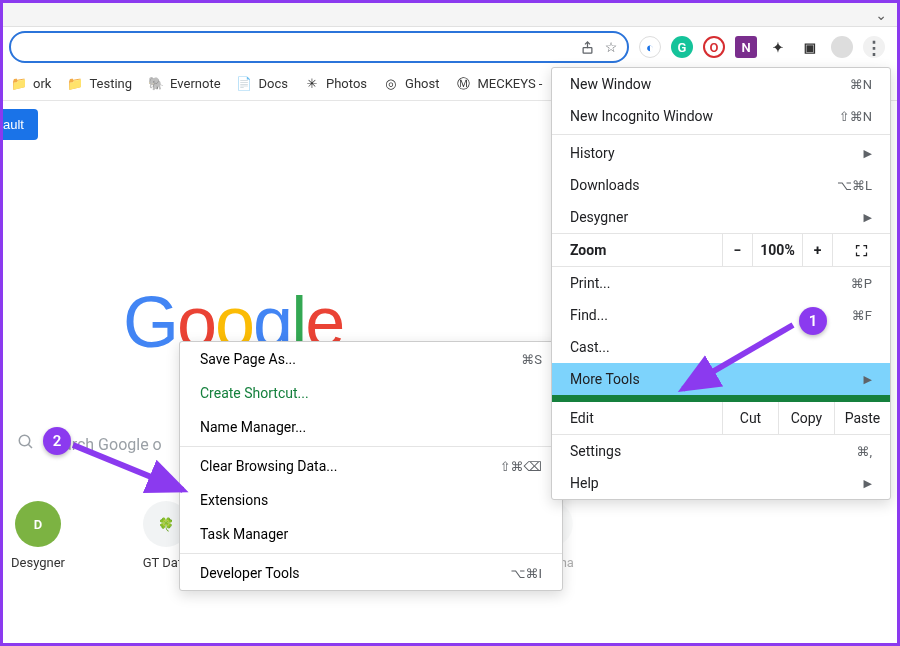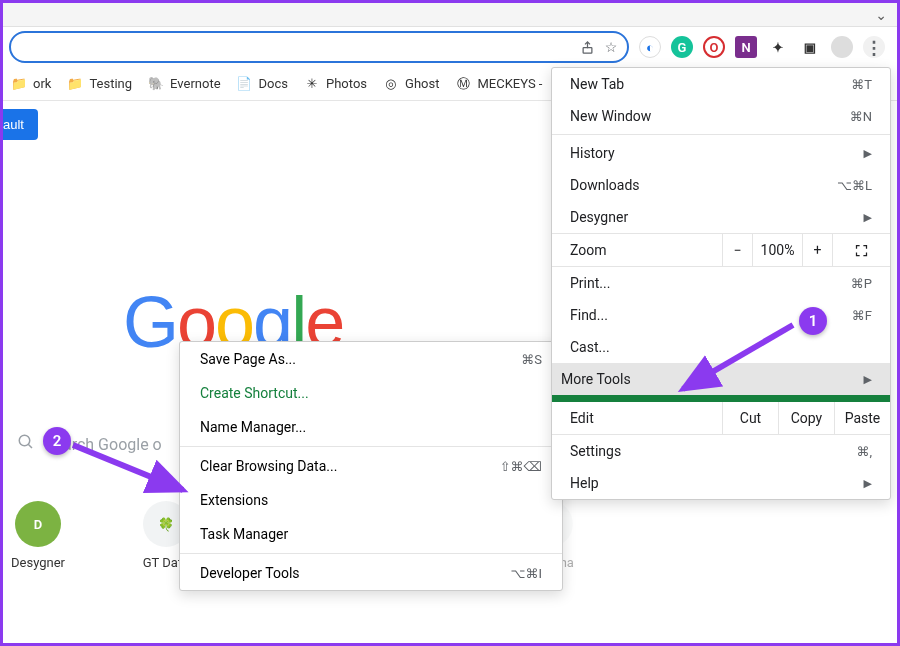--- a/index.html
+++ b/index.html
@@ -120,25 +120,25 @@
   color:#202124;
 }
 .menu-item {
   display:flex;
   justify-content:space-between;
   align-items:center;
   padding: 8px 18px;
   min-height:30px;
   cursor:pointer;
 }
-.menu-item.highlighted { background:#e5e5e5;padding-left:9px; }
+.menu-item.highlighted { background:#7dd3fc; }
 .menu-item .shortcut-key { color:#5f6368; font-size:13px; }
 .menu-item .arrow { color:#5f6368; font-size:11px;}
 .menu-divider { height:1px; background:#e4e4e4; margin:2px 0;}
-.zoom-row { display:flex; align-items:stretch; border-top:1px solid #e4e4e4; border-bottom:1px solid #e4e4e4;}
+.zoom-row { display:flex; align-items:stretch; border-top:1px solid #e4e4e4; border-bottom:1px solid #e4e4e4;font-weight:bold;}
 .zoom-label { flex:0 0 170px; padding:8px 18px; display:flex; align-items:center;}
 .zoom-ctrl { display:flex; align-items:center; justify-content:center; border-left:1px solid #e4e4e4; padding:0 10px; color:#202124;}
 .zoom-minus{width:30px;}.zoom-val{width:50px;}.zoom-plus{width:30px;}.zoom-fs{flex:1;}
 .edit-row { display:flex; border-top:7px solid #15803d; border-bottom:1px solid #e4e4e4;}
 .edit-label{flex:0 0 170px; padding:8px 18px;}
 .edit-cell{flex:1; display:flex; align-items:center; justify-content:center; border-left:1px solid #e4e4e4; padding:2px 0;}
 
 .submenu {
   position:absolute;
   left: 176px;
@@ -290,26 +290,26 @@
     <div class="menu-divider"></div>
     <div class="menu-item">
       <span>Developer Tools</span>
       <span class="shortcut-key">⌥⌘I</span>
     </div>
   </div>
 </div>
 
 <div class="main-menu">
   <div class="menu-item">
-    <span>New Tab</span>
-    <span class="shortcut-key">⌘T</span>
-  </div>
-  <div class="menu-item">
     <span>New Window</span>
     <span class="shortcut-key">⌘N</span>
+  </div>
+  <div class="menu-item">
+    <span>New Incognito Window</span>
+    <span class="shortcut-key">⇧⌘N</span>
   </div>
   <div class="menu-divider"></div>
   <div class="menu-item">
     <span>History</span>
     <span class="arrow">▶</span>
   </div>
   <div class="menu-item">
     <span>Downloads</span>
     <span class="shortcut-key">⌥⌘L</span>
   </div>

